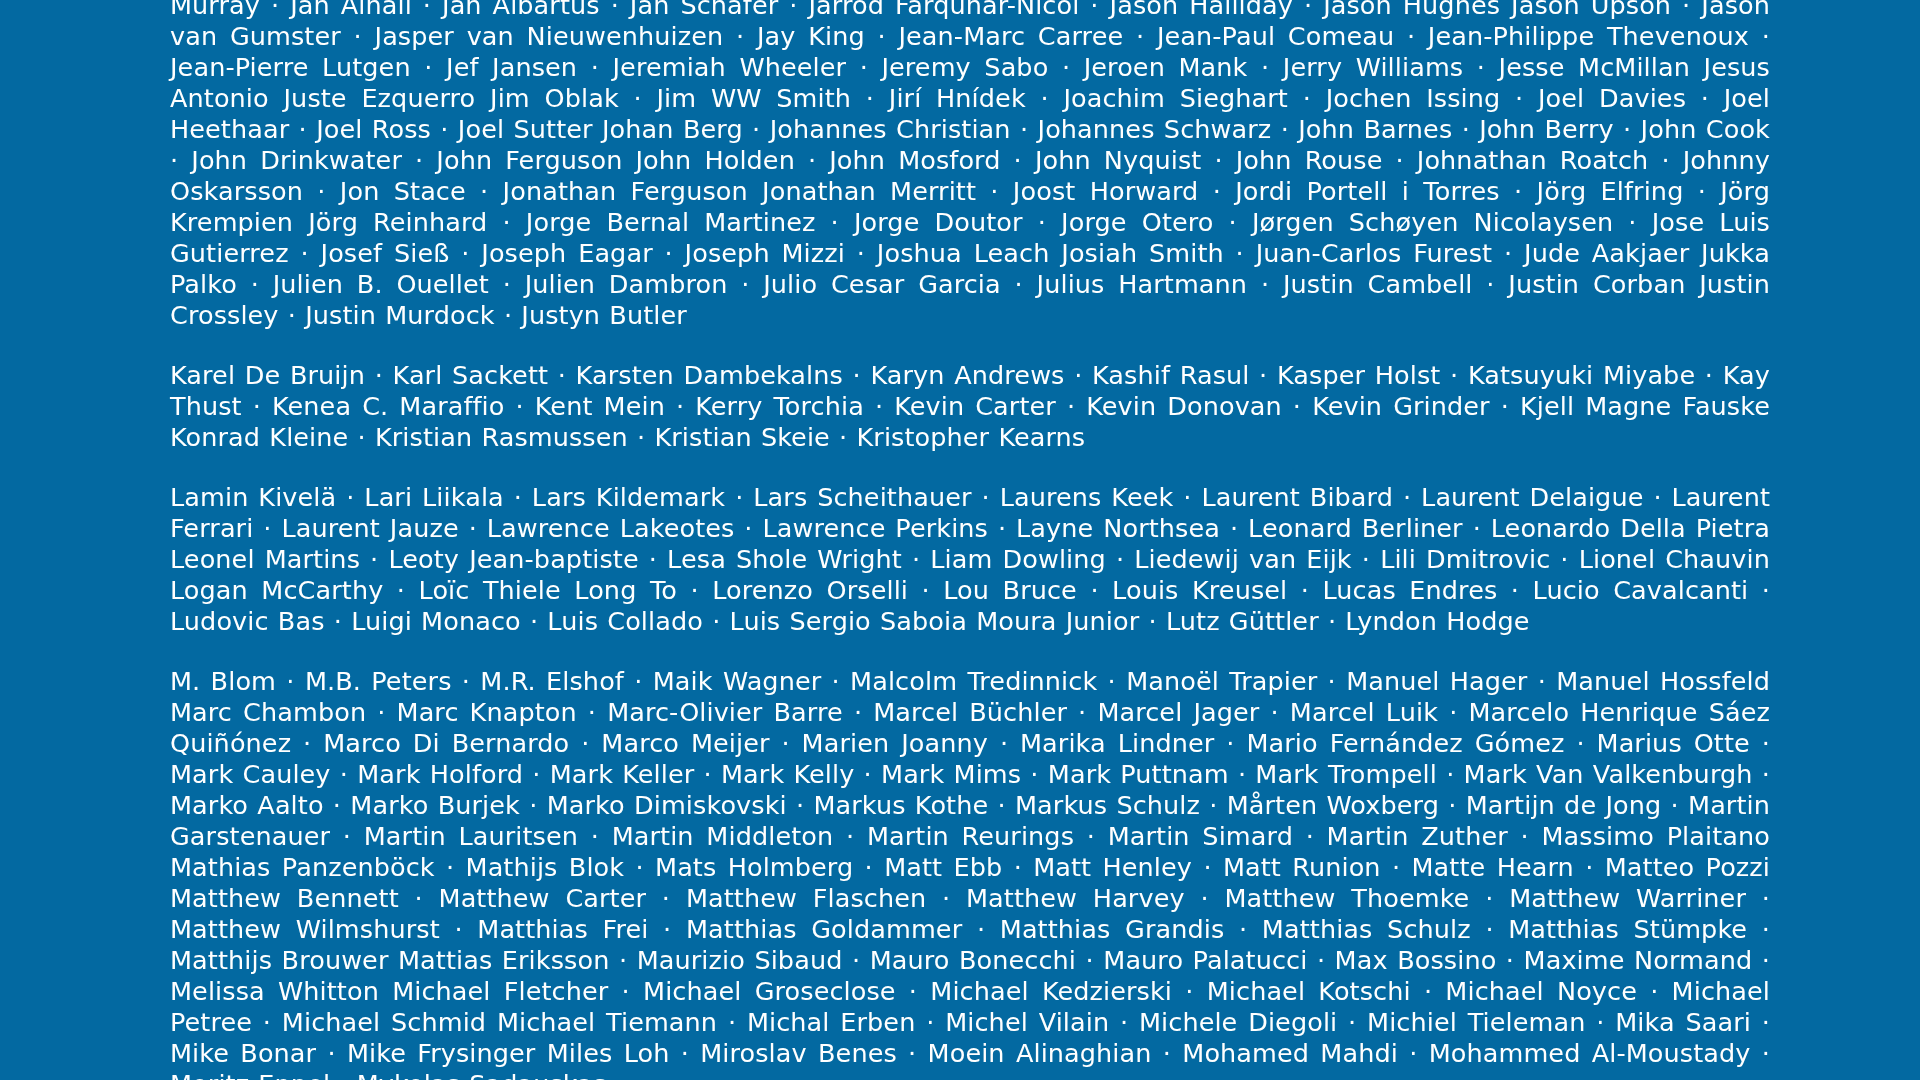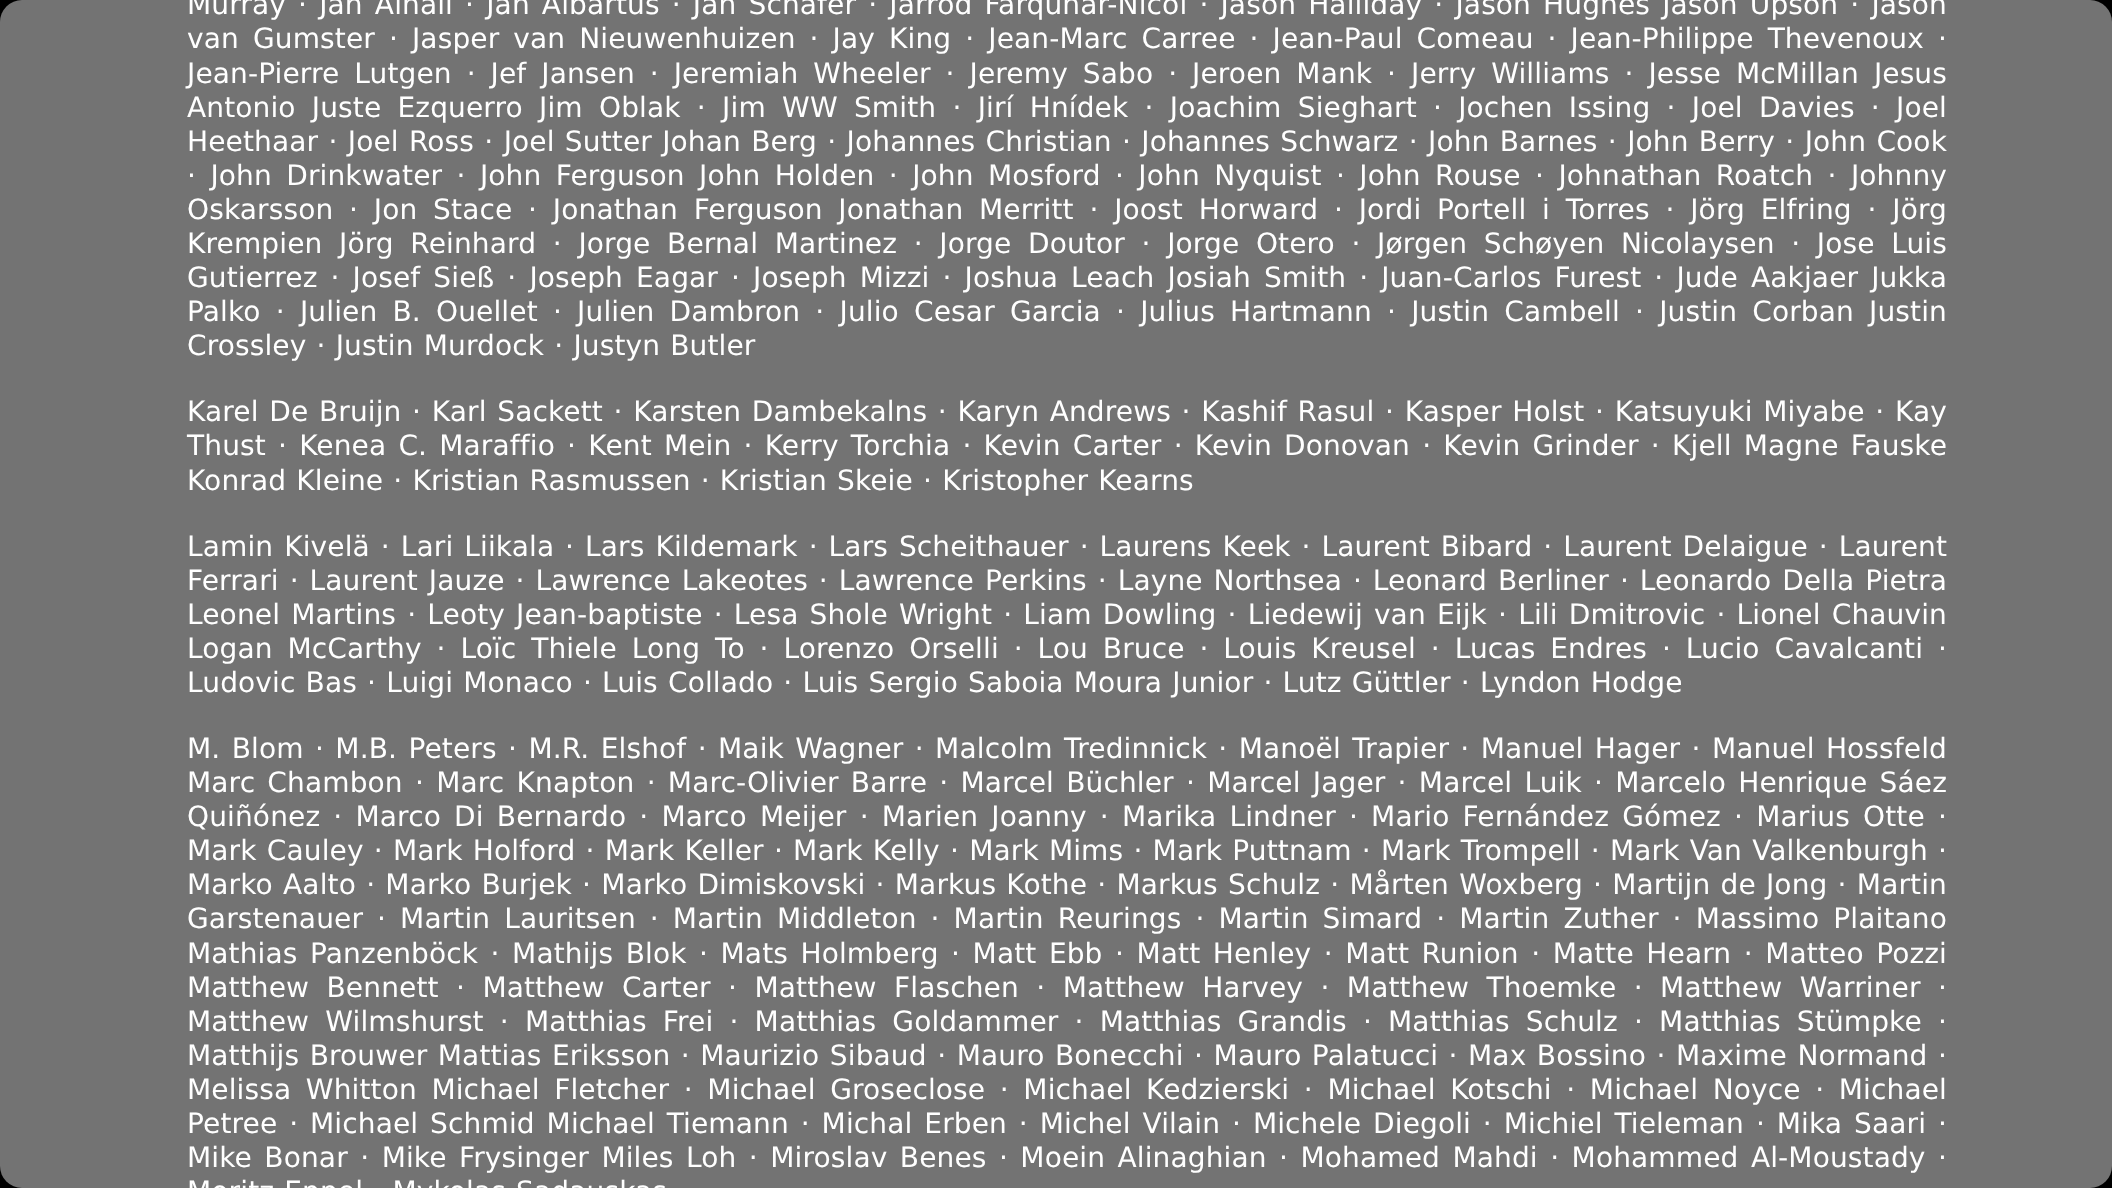--- a/index.html
+++ b/index.html
@@ -10,23 +10,22 @@
     height: 1080px;
     overflow: hidden;
   }
   body {
     font-family: "DejaVu Sans", sans-serif;
   }
   .page {
     position: relative;
     width: 1920px;
     height: 1080px;
-    background: #737373;
+    background: #0369a1;
     box-sizing: border-box;
-    border-radius: 20px;
   }
   .credits {
     position: absolute;
     left: 170px;
     top: -10px;
     width: 1600px;
     color: #ffffff;
   }
   .para {
     text-align: justify;

